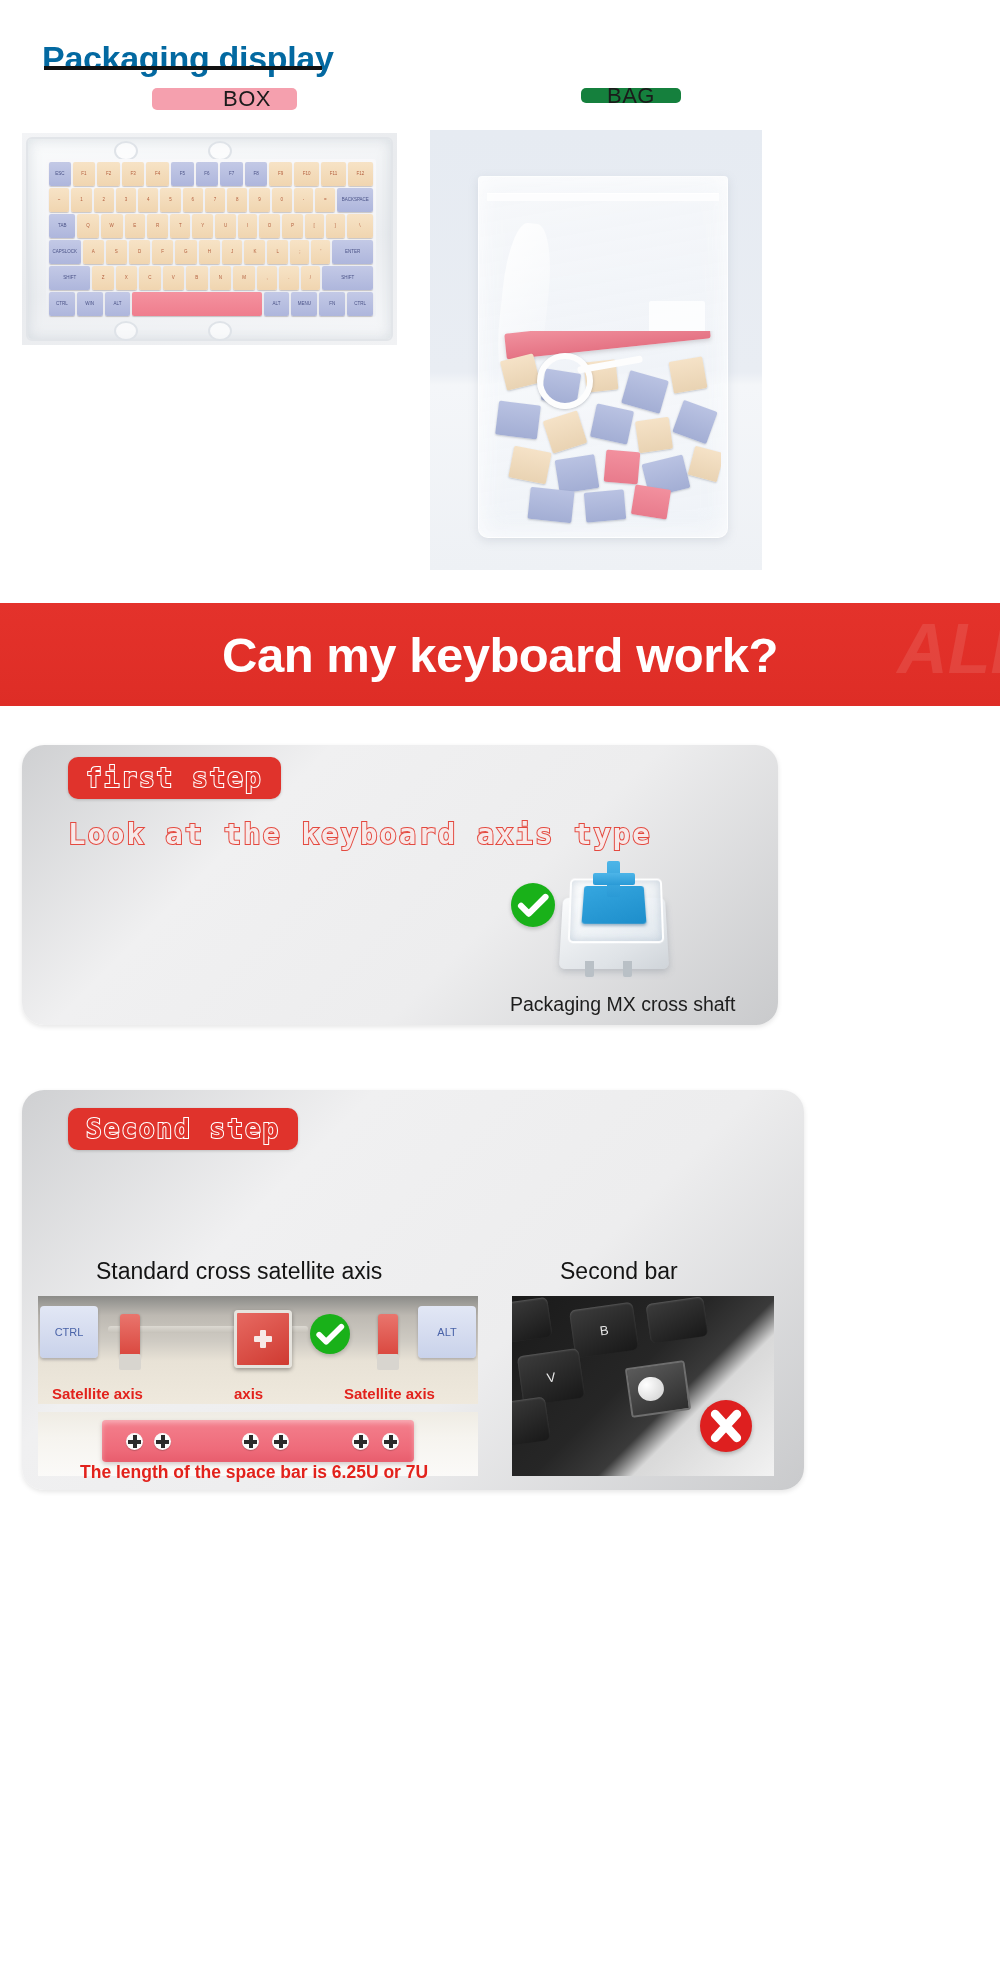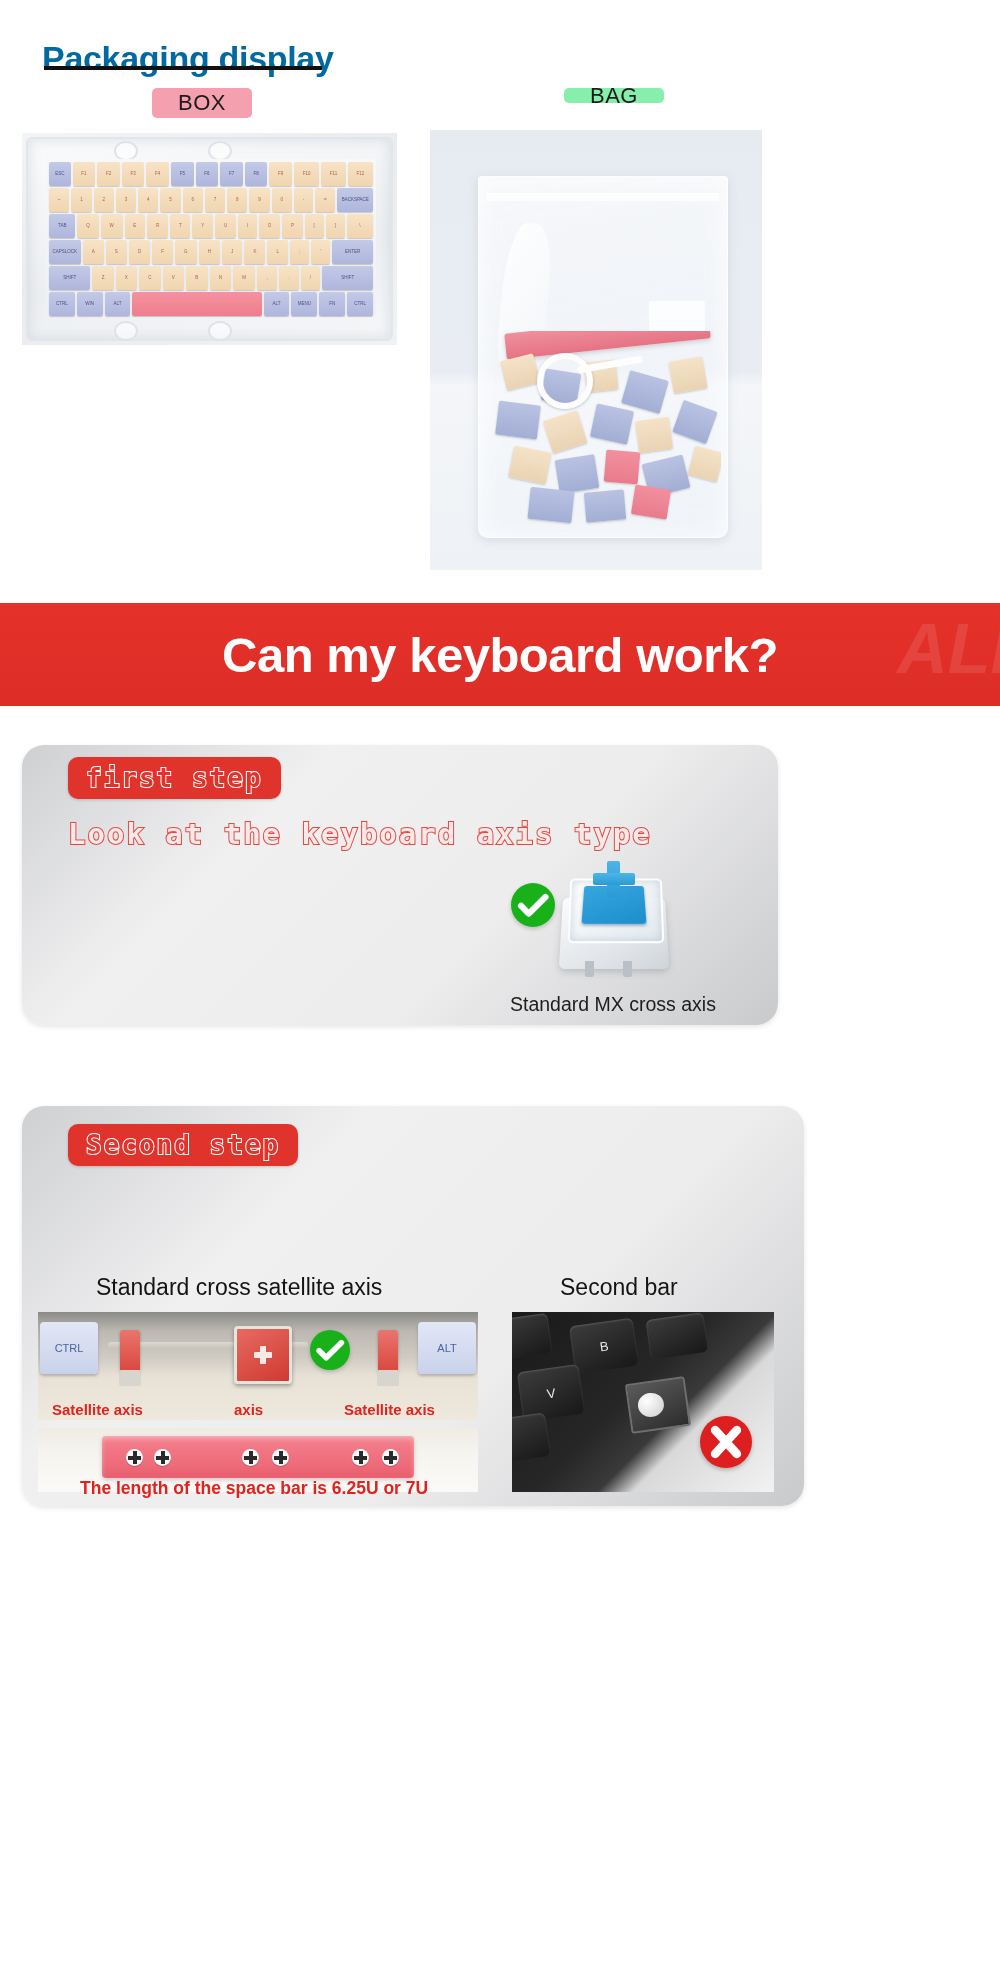--- a/index.html
+++ b/index.html
@@ -22,22 +22,22 @@
   }
   .title-rule{
     position:absolute;left:44px;top:66px;width:278px;height:4px;background:#111;
   }
 
   .pill{
     position:absolute;border-radius:5px;
     display:flex;align-items:center;justify-content:center;
     font-size:22px;color:#1b1b1b;font-weight:400;letter-spacing:.5px;
   }
-  #pill-box{left:152px;top:88px;width:100px;height:30px;background:#f5a0ae;}
-  #pill-bag{left:564px;top:88px;width:100px;height:15px;background:#86efac;}
+  #pill-box{left:152px;top:88px;width:100px;height:22px;background:#f5a0ae;padding-left:45px;}
+  #pill-bag{left:581px;top:88px;width:100px;height:15px;background:#15803d;}
 
   
   #box-photo{
     position:absolute;left:22px;top:133px;width:375px;height:212px;
     background:linear-gradient(160deg,#f3f4f6 0%,#e9ebee 45%,#f1f2f4 100%);
     overflow:hidden;
   }
   .tray{
     position:absolute;left:4px;top:4px;right:4px;bottom:4px;
     background:linear-gradient(170deg,#fafbfc 0%,#eceef1 60%,#f6f7f9 100%);
@@ -109,21 +109,21 @@
 
   
   .step-card{
     position:absolute;left:22px;width:756px;
     border-radius:22px;
     background:linear-gradient(135deg,#cfd0d2 0%,#f0f0f1 30%,#ededee 62%,#c9cacc 100%);
     box-shadow:0 2px 5px rgba(0,0,0,.10);
     overflow:hidden;
   }
   #step-card-1{top:745px;height:280px;}
-  #step-card-2{top:1090px;height:400px;width:782px;margin-top:16px;}
+  #step-card-2{top:1090px;height:400px;width:782px;}
 
   .step-badge{
     position:absolute;
     background:#e0332c;border-radius:10px;
     display:flex;align-items:center;justify-content:center;
     padding:0 18px;height:42px;
     box-shadow:0 1px 3px rgba(0,0,0,.18);
   }
   .pixel-text{
     font-family:"DejaVu Sans Mono", monospace;
@@ -436,21 +436,21 @@
     <div class="sw-plate"></div>
     <div class="sw-stem-v"></div>
     <div class="sw-stem-h"></div>
     <div class="mark-circle mark-ok" style="left:-8px;top:26px;width:44px;height:44px;">
       <svg class="tick" viewBox="0 0 24 24" aria-hidden="true">
           <path d="M5.5 12.5l4.2 4.2L18.8 7.6" fill="none" stroke="#ffffff" stroke-width="3.4" stroke-linecap="round" stroke-linejoin="round"></path>
         </svg>
     </div>
   </div>
 
-  <div class="figure-caption" style="left:488px;top:248px;">Standard MX cross axis</div>
+  <div class="figure-caption" style="left:488px;top:248px;">Packaging MX cross shaft</div>
 </section>
 
 <section class="step-card" id="step-card-2">
 
   <div class="step-badge" style="left:46px;top:18px;">
     <span class="pixel-text badge-label">Second step</span>
   </div>
 
 
   <div class="sub-label" style="left:74px;top:168px;">Standard cross satellite axis</div>

